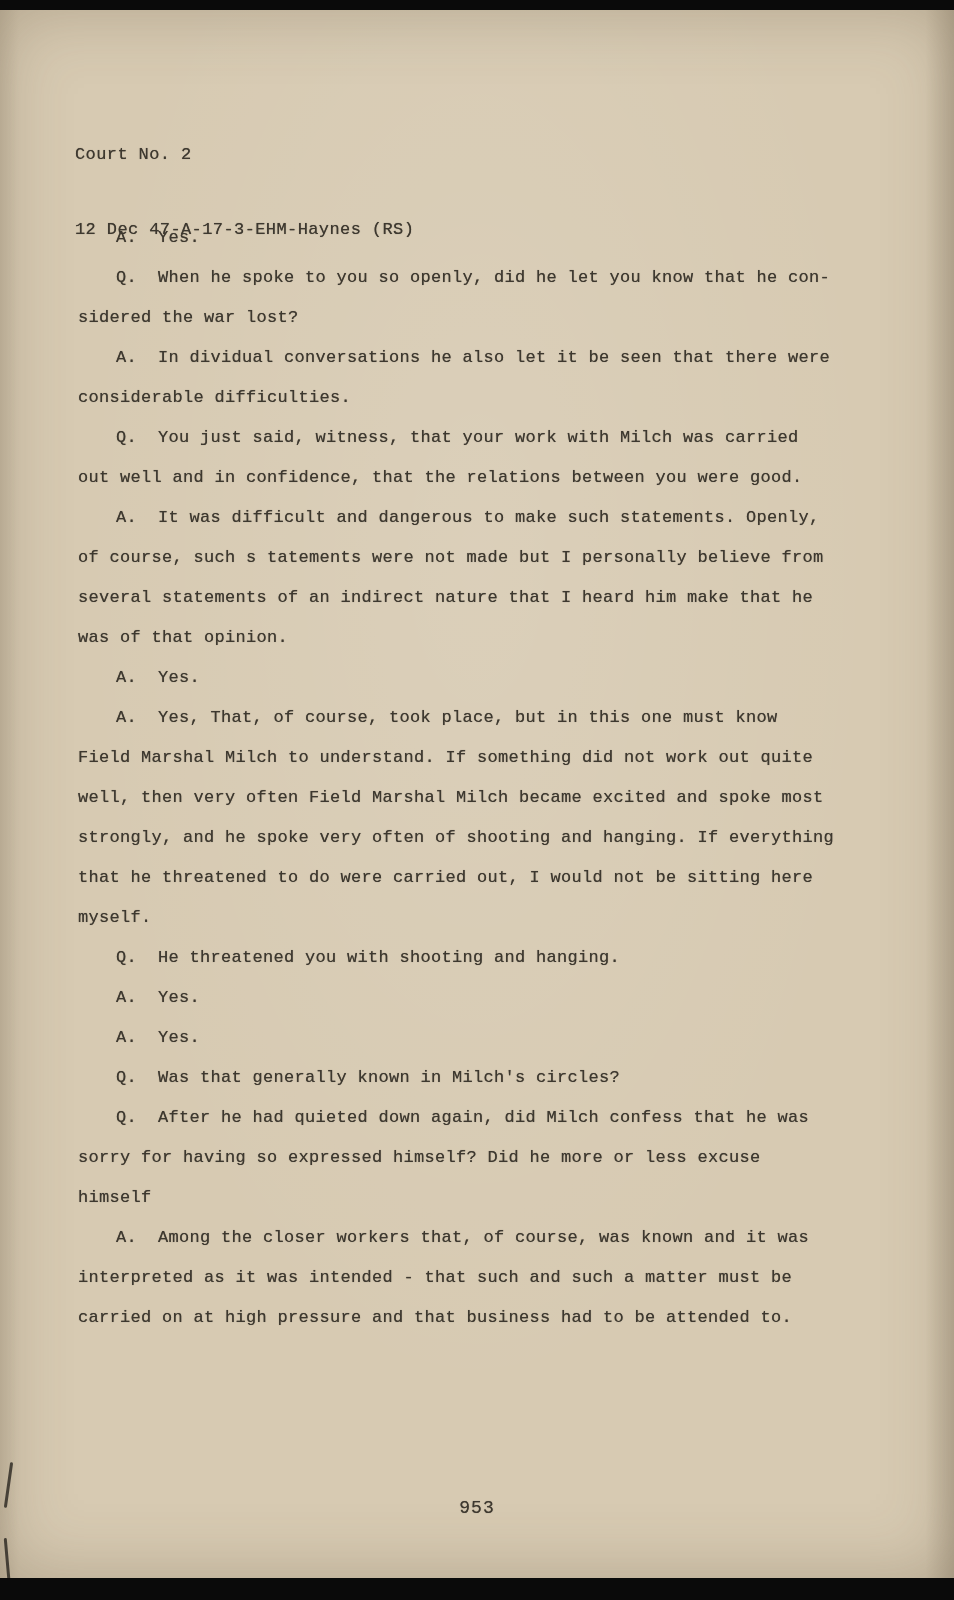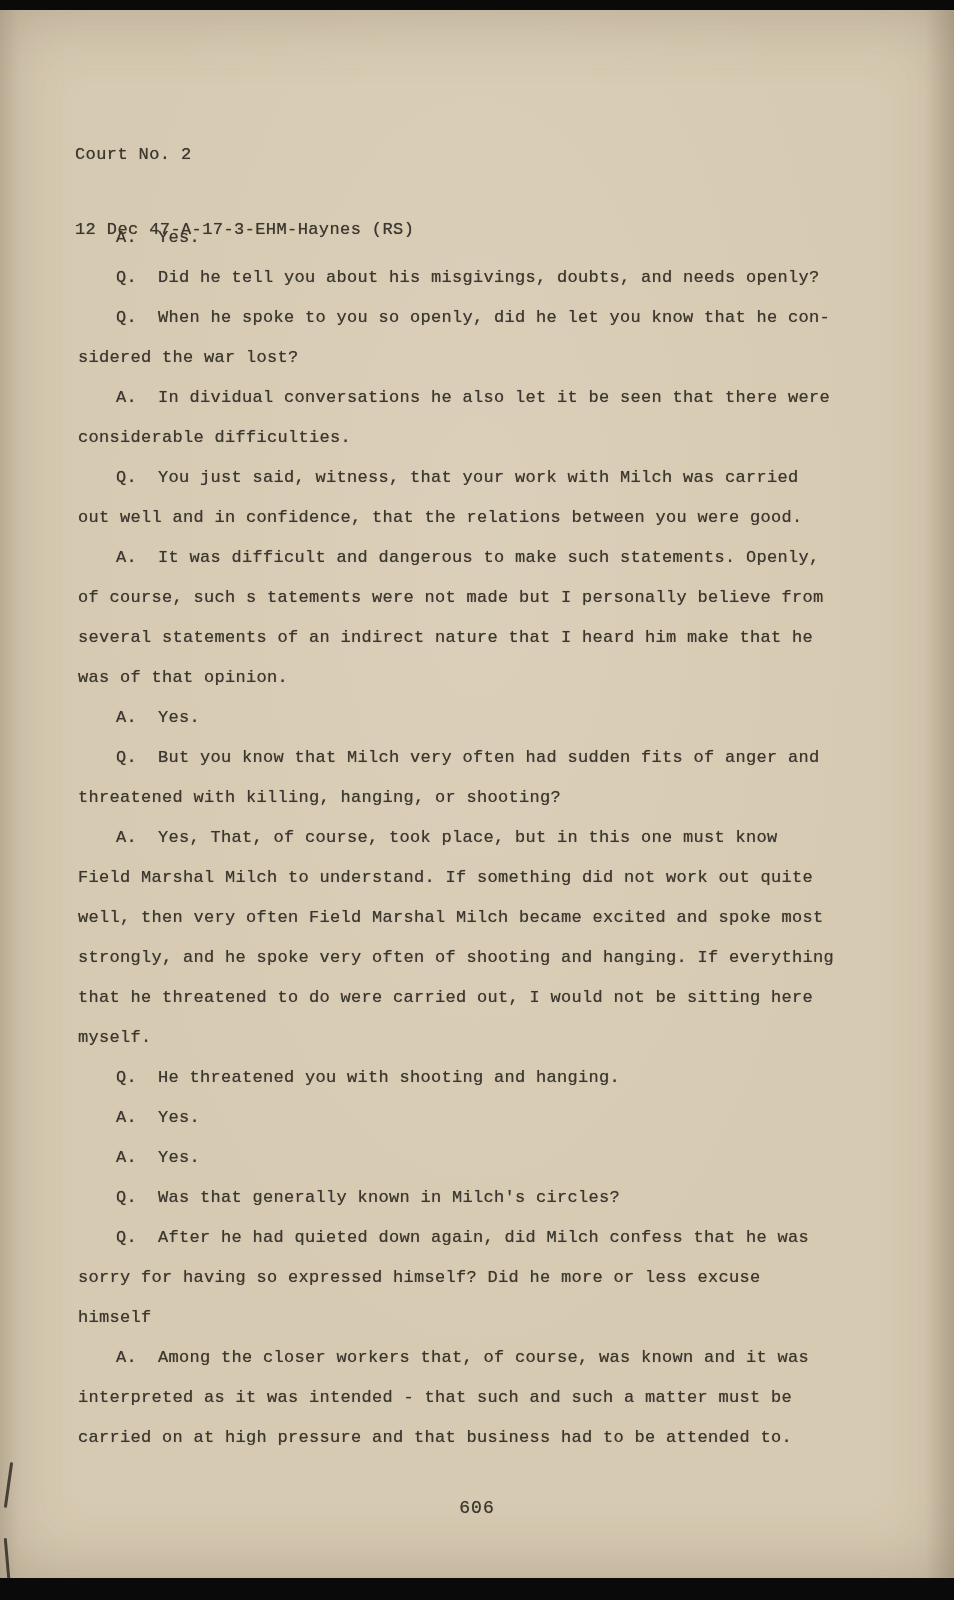--- a/index.html
+++ b/index.html
@@ -98,37 +98,35 @@
 <div class="scan">
   <div class="paper">
 
     <div class="header">
       <div>Court No. 2</div>
       <div>12 Dec 47-A-17-3-EHM-Haynes (RS)</div>
     </div>
 
     <div class="transcript">
         <p class="para"><span>A.</span><span>&nbsp;&nbsp;Yes.</span></p>
-        <p class="para"><span>Q.</span><span>&nbsp;&nbsp;Did he tell you about his misgivings, doubts, and needs openly?</span></p>
         <p class="para"><span>Q.</span><span>&nbsp;&nbsp;When he spoke to you so openly, did he let you know that he con-sidered the war lost?</span></p>
         <p class="para"><span>A.</span><span>&nbsp;&nbsp;In dividual conversations he also let it be seen that there were considerable difficulties.</span></p>
         <p class="para"><span>Q.</span><span>&nbsp;&nbsp;You just said, witness, that your work with Milch was carried out well and in confidence, that the relations between you were good.</span></p>
         <p class="para"><span>A.</span><span>&nbsp;&nbsp;It was difficult and dangerous to make such statements.  Openly, of course, such s tatements were not made but I personally believe from several statements of an indirect nature that I heard him make that he was of that opinion.</span></p>
         <p class="para"><span>A.</span><span>&nbsp;&nbsp;Yes.</span></p>
-        <p class="para"><span>Q.</span><span>&nbsp;&nbsp;But you know that Milch very often had sudden fits of anger and threatened with killing, hanging, or shooting?</span></p>
         <p class="para"><span>A.</span><span>&nbsp;&nbsp;Yes, That, of course, took place, but in this one must know Field Marshal Milch to understand.  If something did not work out quite well, then very often Field Marshal Milch became excited and spoke most strongly, and he spoke very often of shooting and hanging.  If everything that he threatened to do were carried out, I would not be sitting here myself.</span></p>
         <p class="para"><span>Q.</span><span>&nbsp;&nbsp;He threatened you with shooting and hanging.</span></p>
         <p class="para"><span>A.</span><span>&nbsp;&nbsp;Yes.</span></p>
         <p class="para"><span>A.</span><span>&nbsp;&nbsp;Yes.</span></p>
         <p class="para"><span>Q.</span><span>&nbsp;&nbsp;Was that generally known in Milch's circles?</span></p>
         <p class="para"><span>Q.</span><span>&nbsp;&nbsp;After he had quieted down again, did Milch confess that he was sorry for having so expressed himself?  Did he more or less excuse himself</span></p>
         <p class="para"><span>A.</span><span>&nbsp;&nbsp;Among the closer workers that, of course, was known and it was interpreted as it was intended - that such and such a matter must be carried on at high pressure and that business had to be attended to.</span></p>
       </div>
 
-    <div class="page-number">606</div>
+    <div class="page-number">953</div>
 
     <div class="pen-mark one"></div>
     <div class="pen-mark two"></div>
   </div>
 
   <div class="edge-bar top"></div>
   <div class="edge-bar bottom"></div>
 </div>
 
 </body></html>

